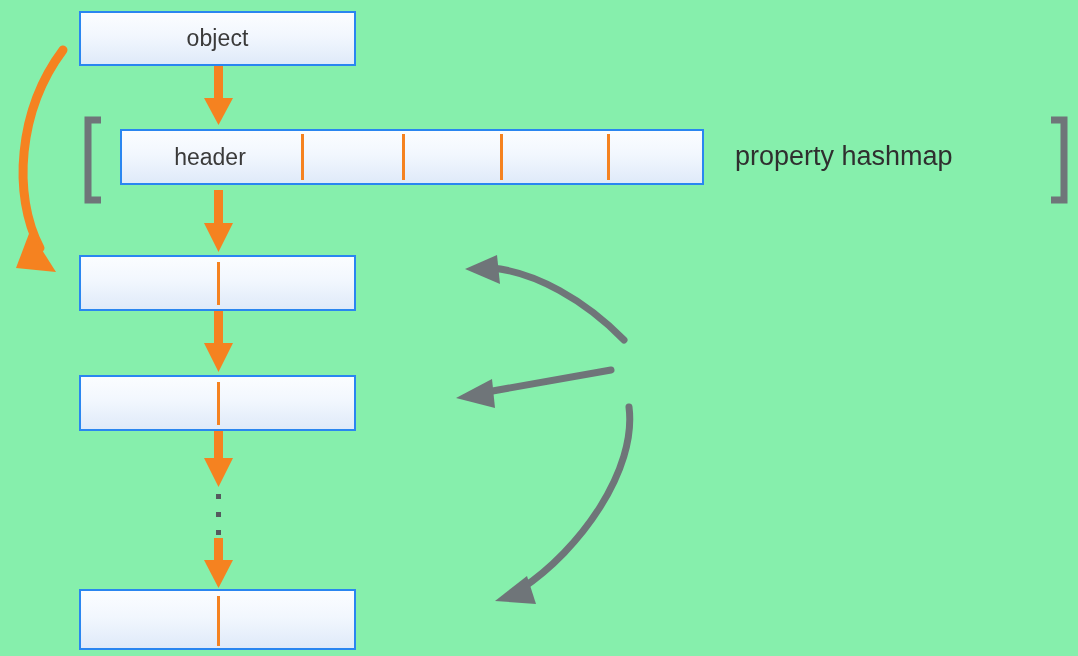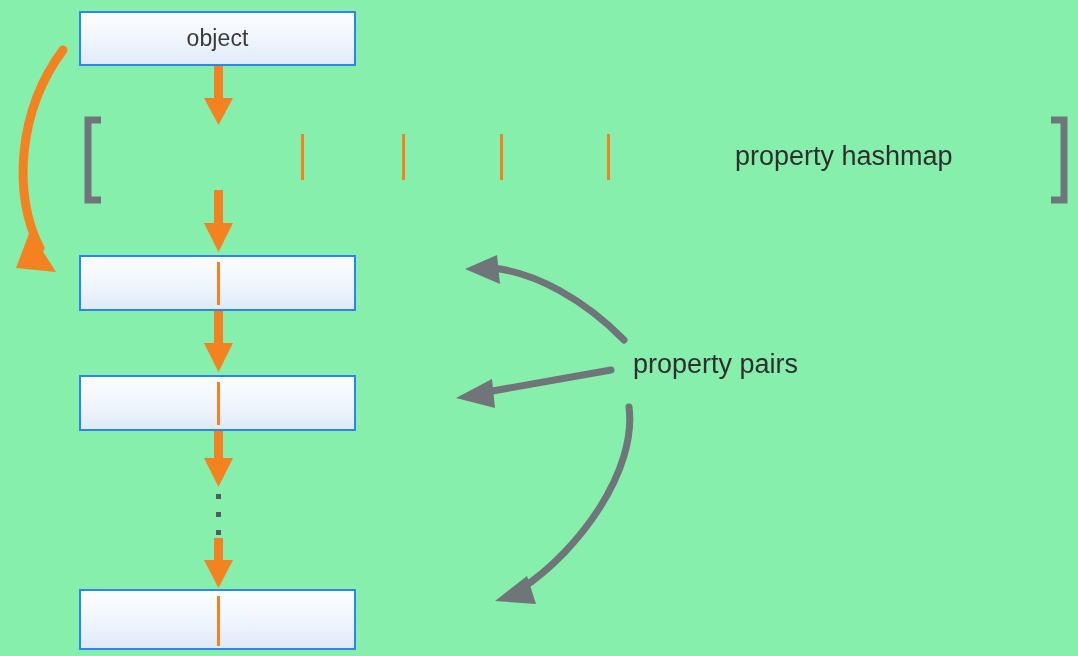--- a/index.html
+++ b/index.html
@@ -134,20 +134,23 @@
     <g>
       <path d="M 629,407 C 637,470 580,550 521,589" fill="none" stroke="#6f7579" stroke-width="7" stroke-linecap="round"></path>
       <path d="M 527,576 L 495,601 L 536,604 Z" fill="#6f7579"></path>
     </g>
   </svg>
 
   <div class="box" style="left:79px; top:11px; width:277px; height:55px;">
     <span class="box-label">object</span>
   </div>
 
+  <div class="box" style="left:120px; top:129px; width:584px; height:56px; justify-content:flex-start;">
+    <span class="hdr-label">header</span>
+  </div>
   <div class="tick" style="left:301px; top:134px; height:46px;"></div>
   <div class="tick" style="left:402px; top:134px; height:46px;"></div>
   <div class="tick" style="left:500px; top:134px; height:46px;"></div>
   <div class="tick" style="left:607px; top:134px; height:46px;"></div>
 
   <div class="box" style="left:79px; top:255px; width:277px; height:56px;"></div>
   <div class="divider" style="left:217px; top:262px; height:43px;"></div>
 
   <div class="box" style="left:79px; top:375px; width:277px; height:56px;"></div>
   <div class="divider" style="left:217px; top:382px; height:43px;"></div>
@@ -156,15 +159,14 @@
   <div class="divider" style="left:217px; top:596px; height:50px;"></div>
 
   <div>
     <div class="dot" style="left:216px; top:494px;"></div>
     <div class="dot" style="left:216px; top:512px;"></div>
     <div class="dot" style="left:216px; top:530px;"></div>
   </div>
 
   <div class="plain-text" style="left:735px; top:143px;">property hashmap</div>
 
-  <div class="plain-text" style="left:633px; top:351px;">property pairs</div>
 
 </div>
 
 </body></html>

